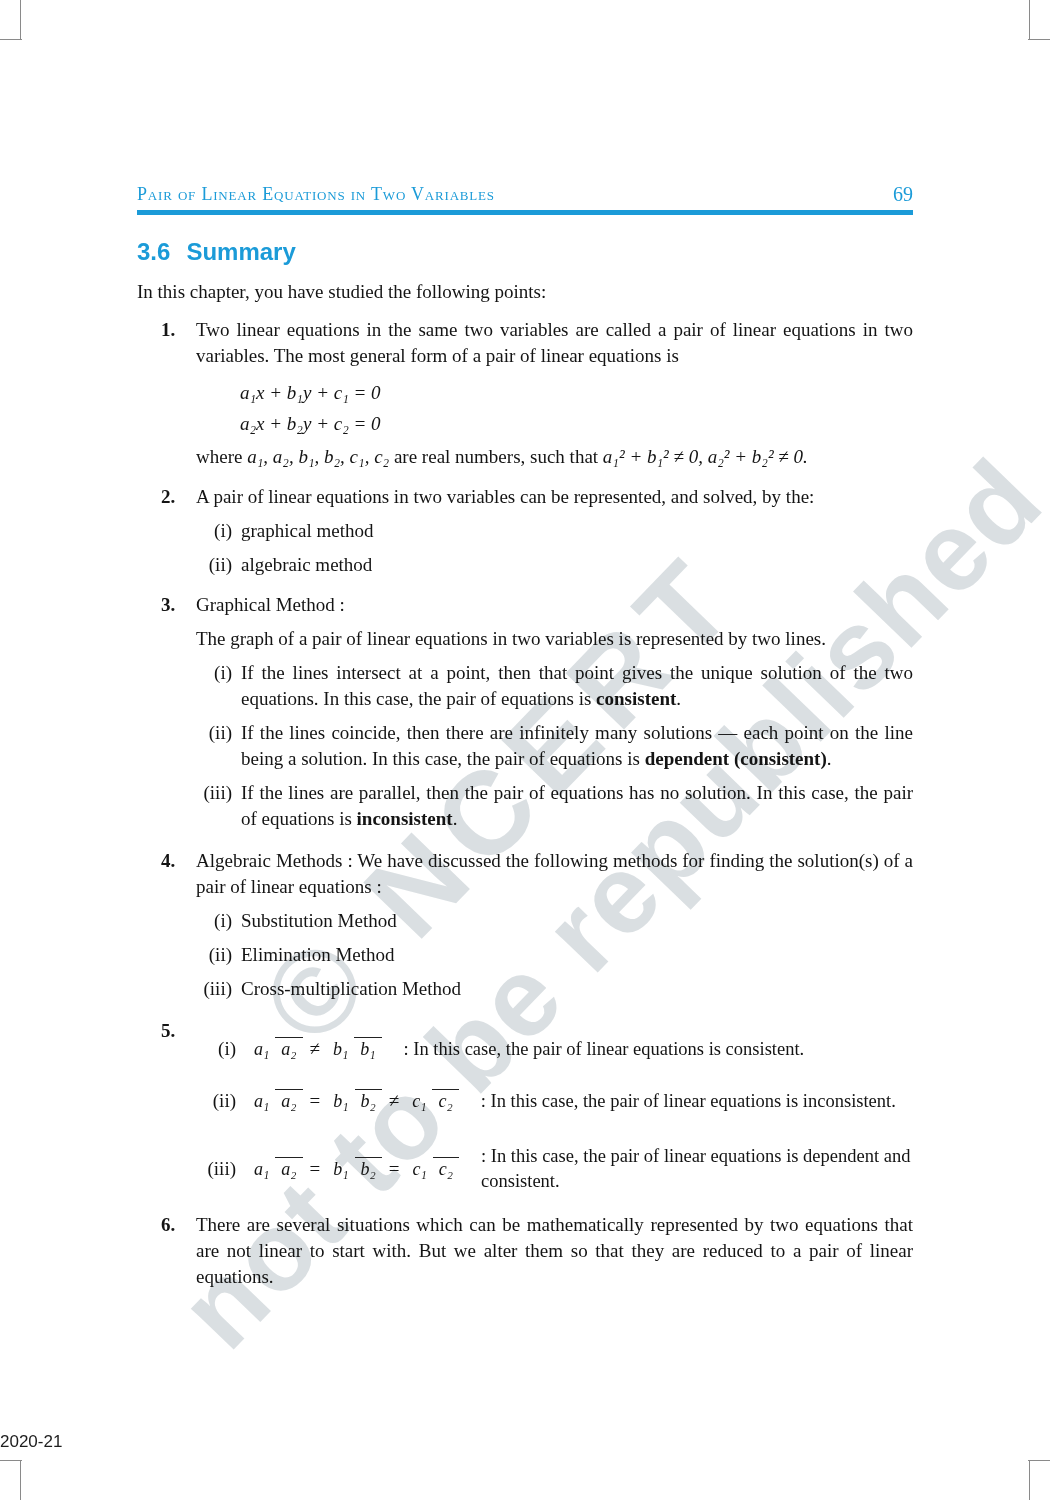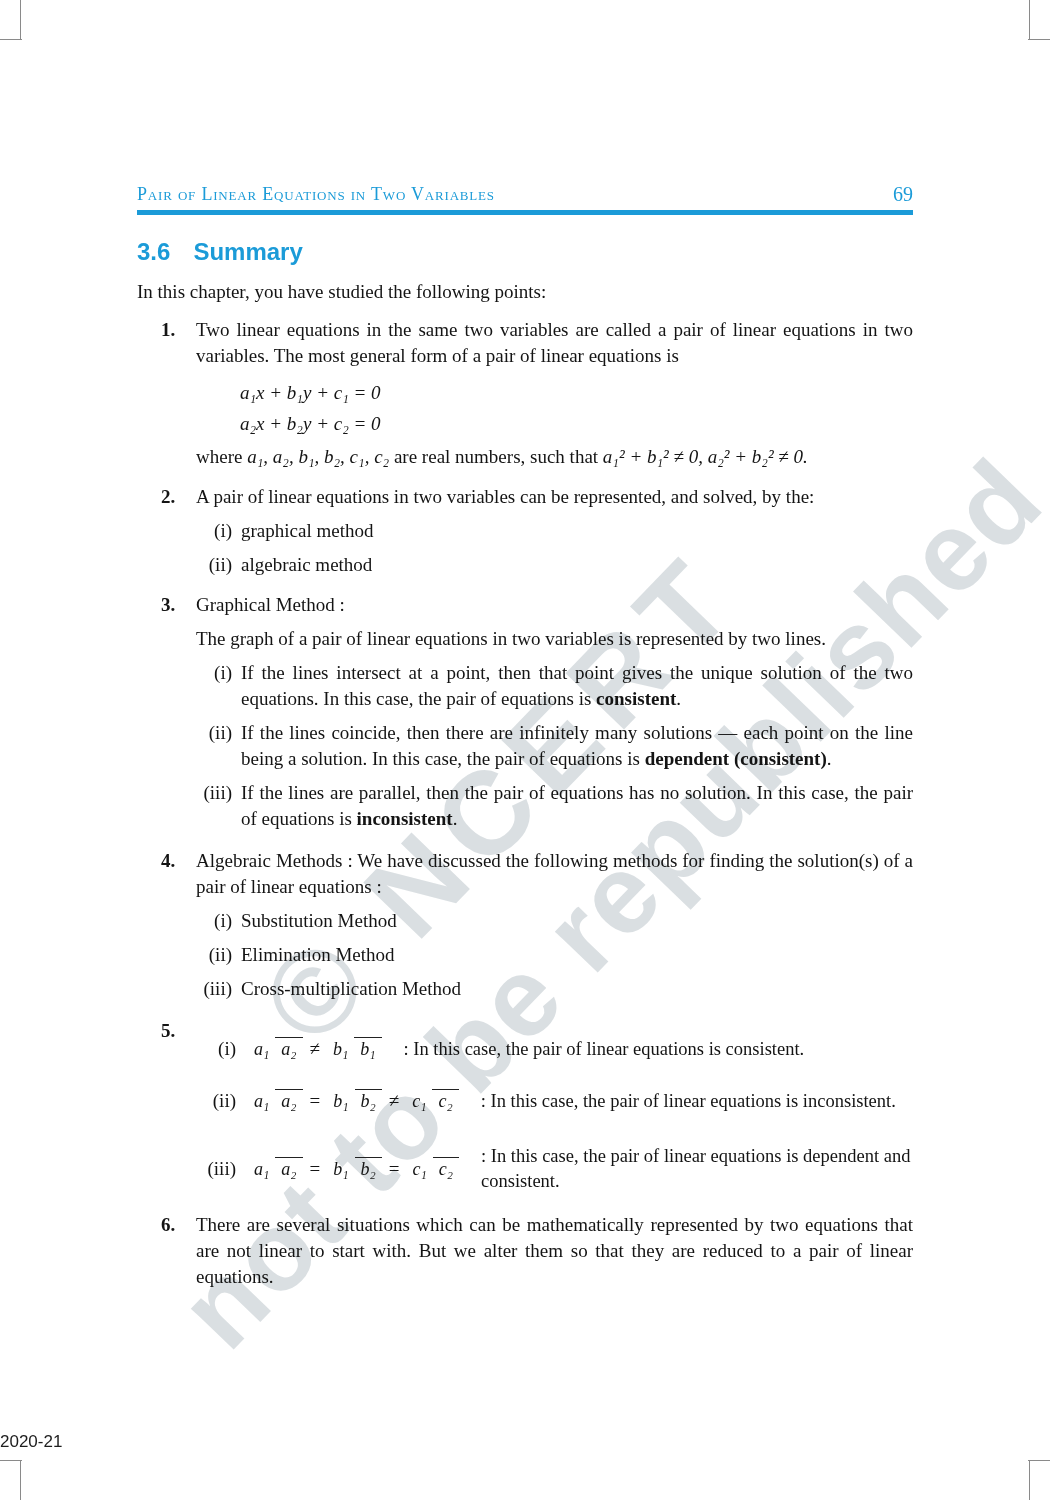--- a/index.html
+++ b/index.html
@@ -19,21 +19,21 @@
   .wm-line2{font-size:112px;letter-spacing:2px;}
 
   .content{position:absolute;left:137px;top:183px;width:776px;z-index:1;}
 
   .running-head{display:flex;justify-content:space-between;align-items:center;color:#1b9bd8;}
   .rh-title{font-variant:small-caps;font-size:18px;letter-spacing:0.8px;}
   .rh-page{font-size:20px;}
   .rule{height:5px;background:#1b9bd8;margin-top:4px;}
 
   .section-head{margin-top:23px;font-family:"Liberation Sans",sans-serif;font-weight:700;
-                font-size:24px;color:#1b9bd8;display:flex;gap:23px;}
+                font-size:24px;color:#1b9bd8;display:flex;gap:16px;}
 
   .intro{margin-top:15px;font-size:19px;}
 
   .item{display:flex;margin-top:14px;position:relative;}
   .item-num{flex:0 0 59px;box-sizing:border-box;padding-left:24px;font-weight:700;
             font-size:19px;line-height:26px;}
   .item-body{flex:1;font-size:19px;line-height:26px;}
   .para{text-align:justify;}
 
   .eq-block{margin:8px 0 5px 44px;font-style:italic;font-size:19px;line-height:31px;}

